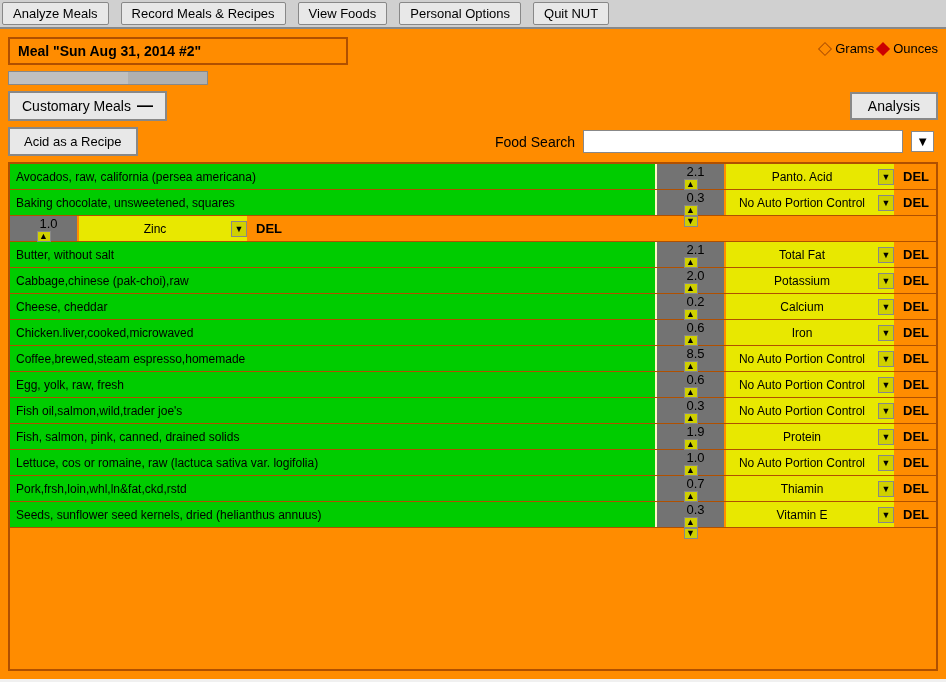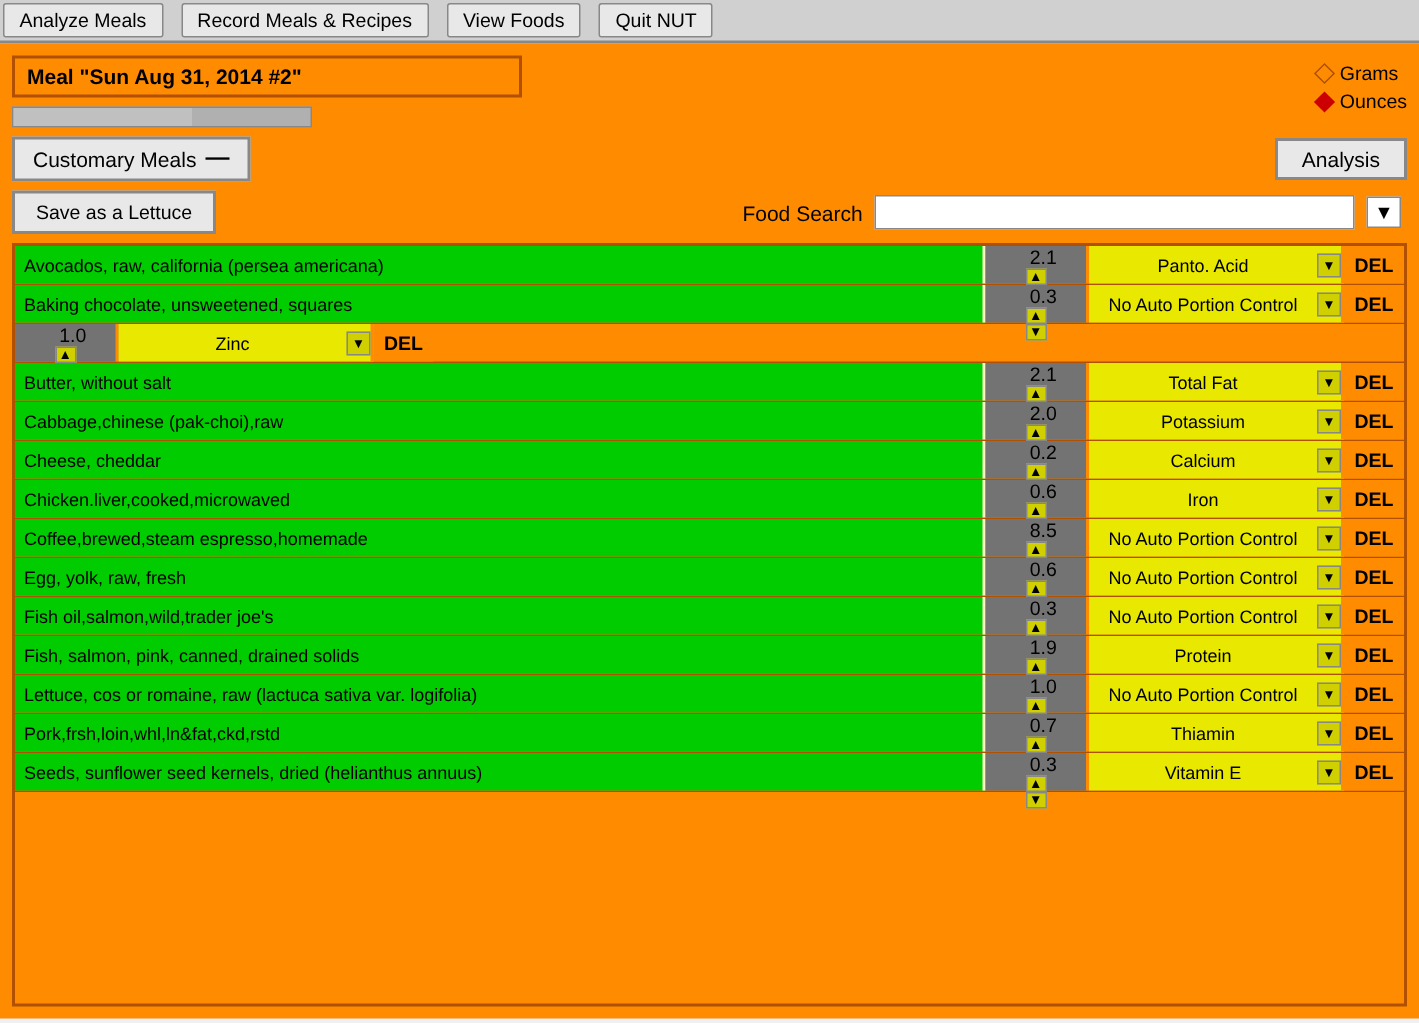--- a/index.html
+++ b/index.html
@@ -67,21 +67,20 @@
       margin-top: 2px;
     }
     .progress-fill {
       background: #c0c0c0;
       height: 100%;
       width: 60%;
     }
 
     .units-area {
       display: flex;
-      flex-direction: column;
       gap: 4px;
       padding-top: 4px;
     }
     .unit-option {
       display: flex;
       align-items: center;
       gap: 5px;
       font-size: 13px;
       color: #000;
     }
@@ -270,20 +269,21 @@
       border-left: none;
     }
   </style>
 </head>
 <body>
 
 <div class="menu-bar">
 <button class="menu-item">Analyze Meals</button>
     <button class="menu-item">Record Meals &amp; Recipes</button>
     <button class="menu-item">View Foods</button>
+    <button class="menu-item">Personal Options</button>
     <button class="menu-item">Quit NUT</button>
   </div>
 
 <div class="main-area">
 
   <div class="top-row">
     <div class="meal-title-area">
       <div class="meal-title">Meal "Sun Aug 31, 2014 #2"</div>
       <div class="meal-progress">
         <div class="progress-fill"></div>
@@ -306,21 +306,21 @@
       <span>Customary Meals</span>
       <span class="minus">—</span>
     </button>
     <button class="analysis-btn">
       <span>Analysis</span>
     </button>
   </div>
 
   <div class="third-row">
     <button class="save-btn">
-      <span>Save as a Lettuce</span>
+      <span>Acid as a Recipe</span>
     </button>
     <div class="food-search-area">
       <span class="food-search-label">Food Search</span>
       <input class="food-search-input" type="text" placeholder="" style="">
       <div class="search-dropdown">▼</div>
     </div>
   </div>
 
   <div class="food-list-container" id="food-list">
   <div class="food-row">

